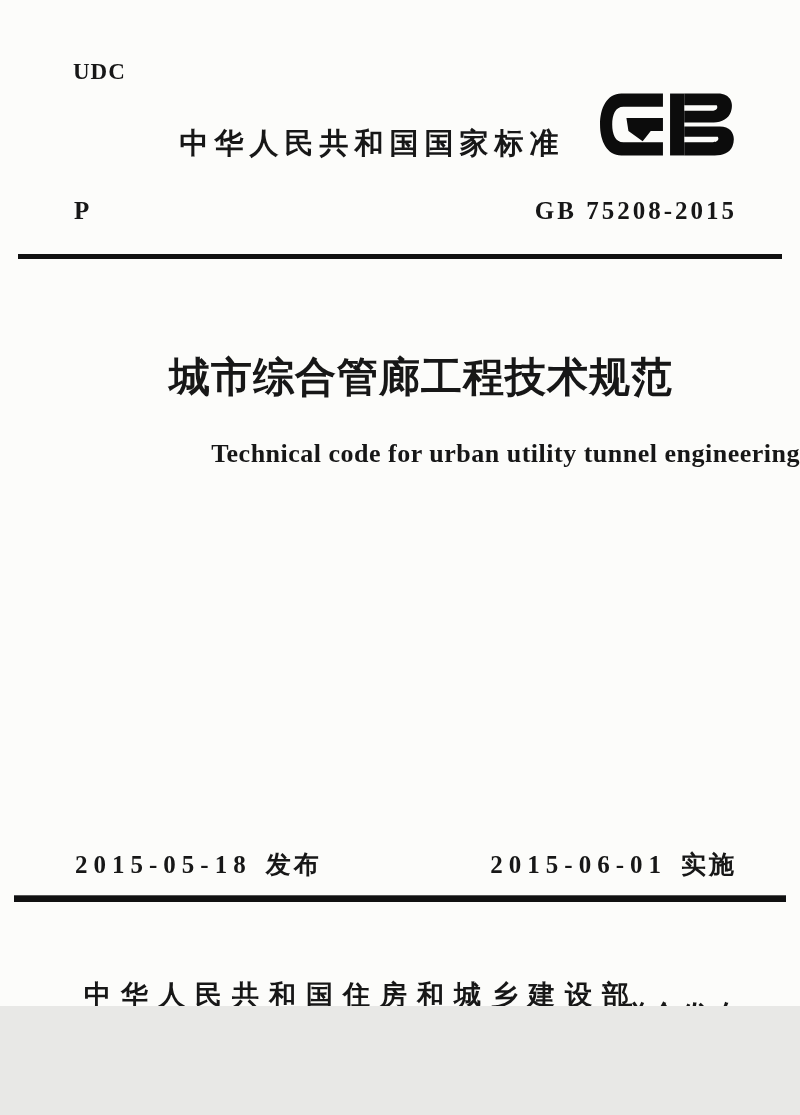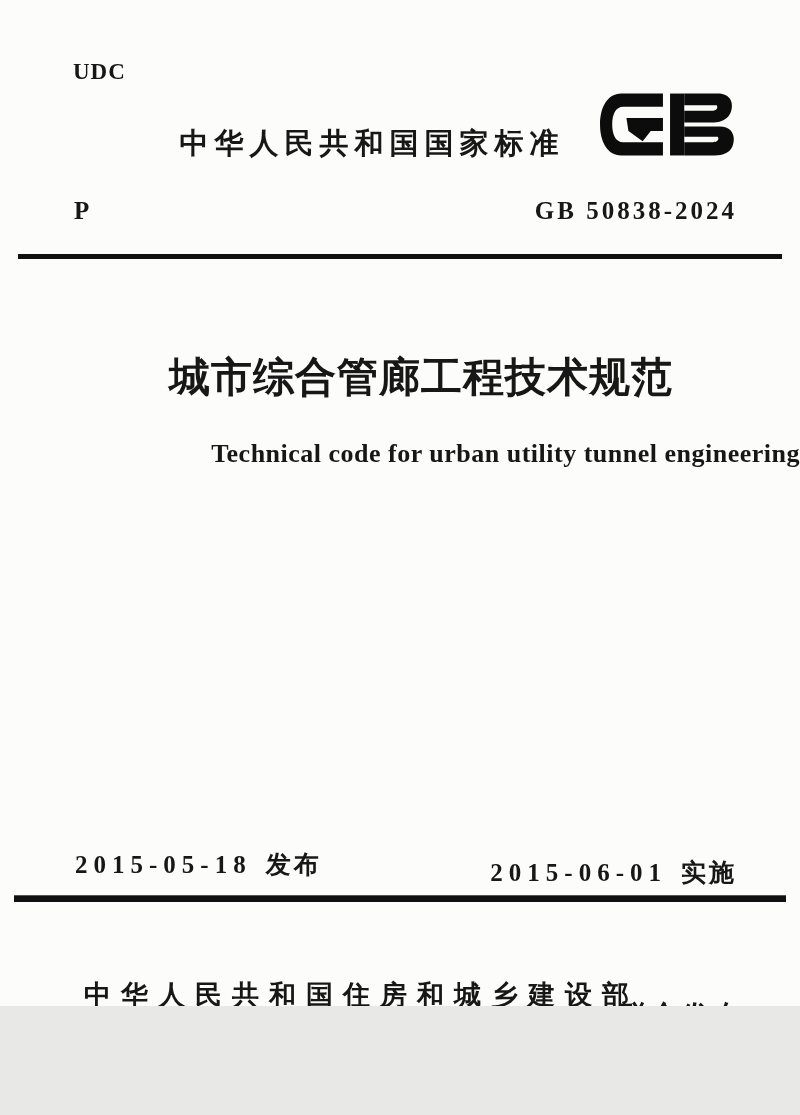--- a/index.html
+++ b/index.html
@@ -63,21 +63,21 @@
     text-align: right;
     font: bold 26px/1.2 "Liberation Serif", serif;
     letter-spacing: 0.5px;
     white-space: nowrap;
   }
   .date-row {
     left: 0; right: 0; top: 848px;
     height: 34px;
   }
   .date-left { position: absolute; left: 75px; top: 0; white-space: nowrap; }
-  .date-right { position: absolute; right: 63px; top: 8px; white-space: nowrap; }
+  .date-right { position: absolute; right: 63px; top: 0; white-space: nowrap; }
   .date-num {
     font: bold 25px/1.3 "Liberation Serif", serif;
     letter-spacing: 6px;
   }
   .date-label {
     font: bold 25px/1.3 "Liberation Sans", sans-serif;
     letter-spacing: 3px;
     margin-left: 14px;
     text-align: right;
   }
@@ -123,21 +123,21 @@
 
     <rect fill="#0c0c0c" x="71" y="3" width="14" height="61"></rect>
 
     <path fill="#0c0c0c" fill-rule="evenodd" d="M 85 3 H 118 C 131 3 134 13 131 21 C 129 27.5 122 31.5 114 31.5 H 85 V 20 H 112 C 117 20 118.5 17 117 14.5 H 85 Z"></path>
 
     <path fill="#0c0c0c" fill-rule="evenodd" d="M 85 35.5 H 120 C 133 35.5 136 46 132.5 55 C 130 61.5 123 64 115 64 H 85 V 51 H 113 C 118.5 51 119.5 47.5 118 45.5 H 85 Z"></path>
   </svg>
 
   <div class="abs p-label">P</div>
 
-  <div class="abs std-number">GB 50838-2024</div>
+  <div class="abs std-number">GB 75208-2015</div>
 
   <div class="abs rule-top"></div>
 
   <div class="abs title-zh">城市综合管廊工程技术规范</div>
 
   <div class="abs title-en">Technical code for urban utility tunnel engineering</div>
 
   <div class="abs date-row">
     <div class="date-left">
       <span class="date-num">2015-05-18</span><span class="date-label">发布</span>

